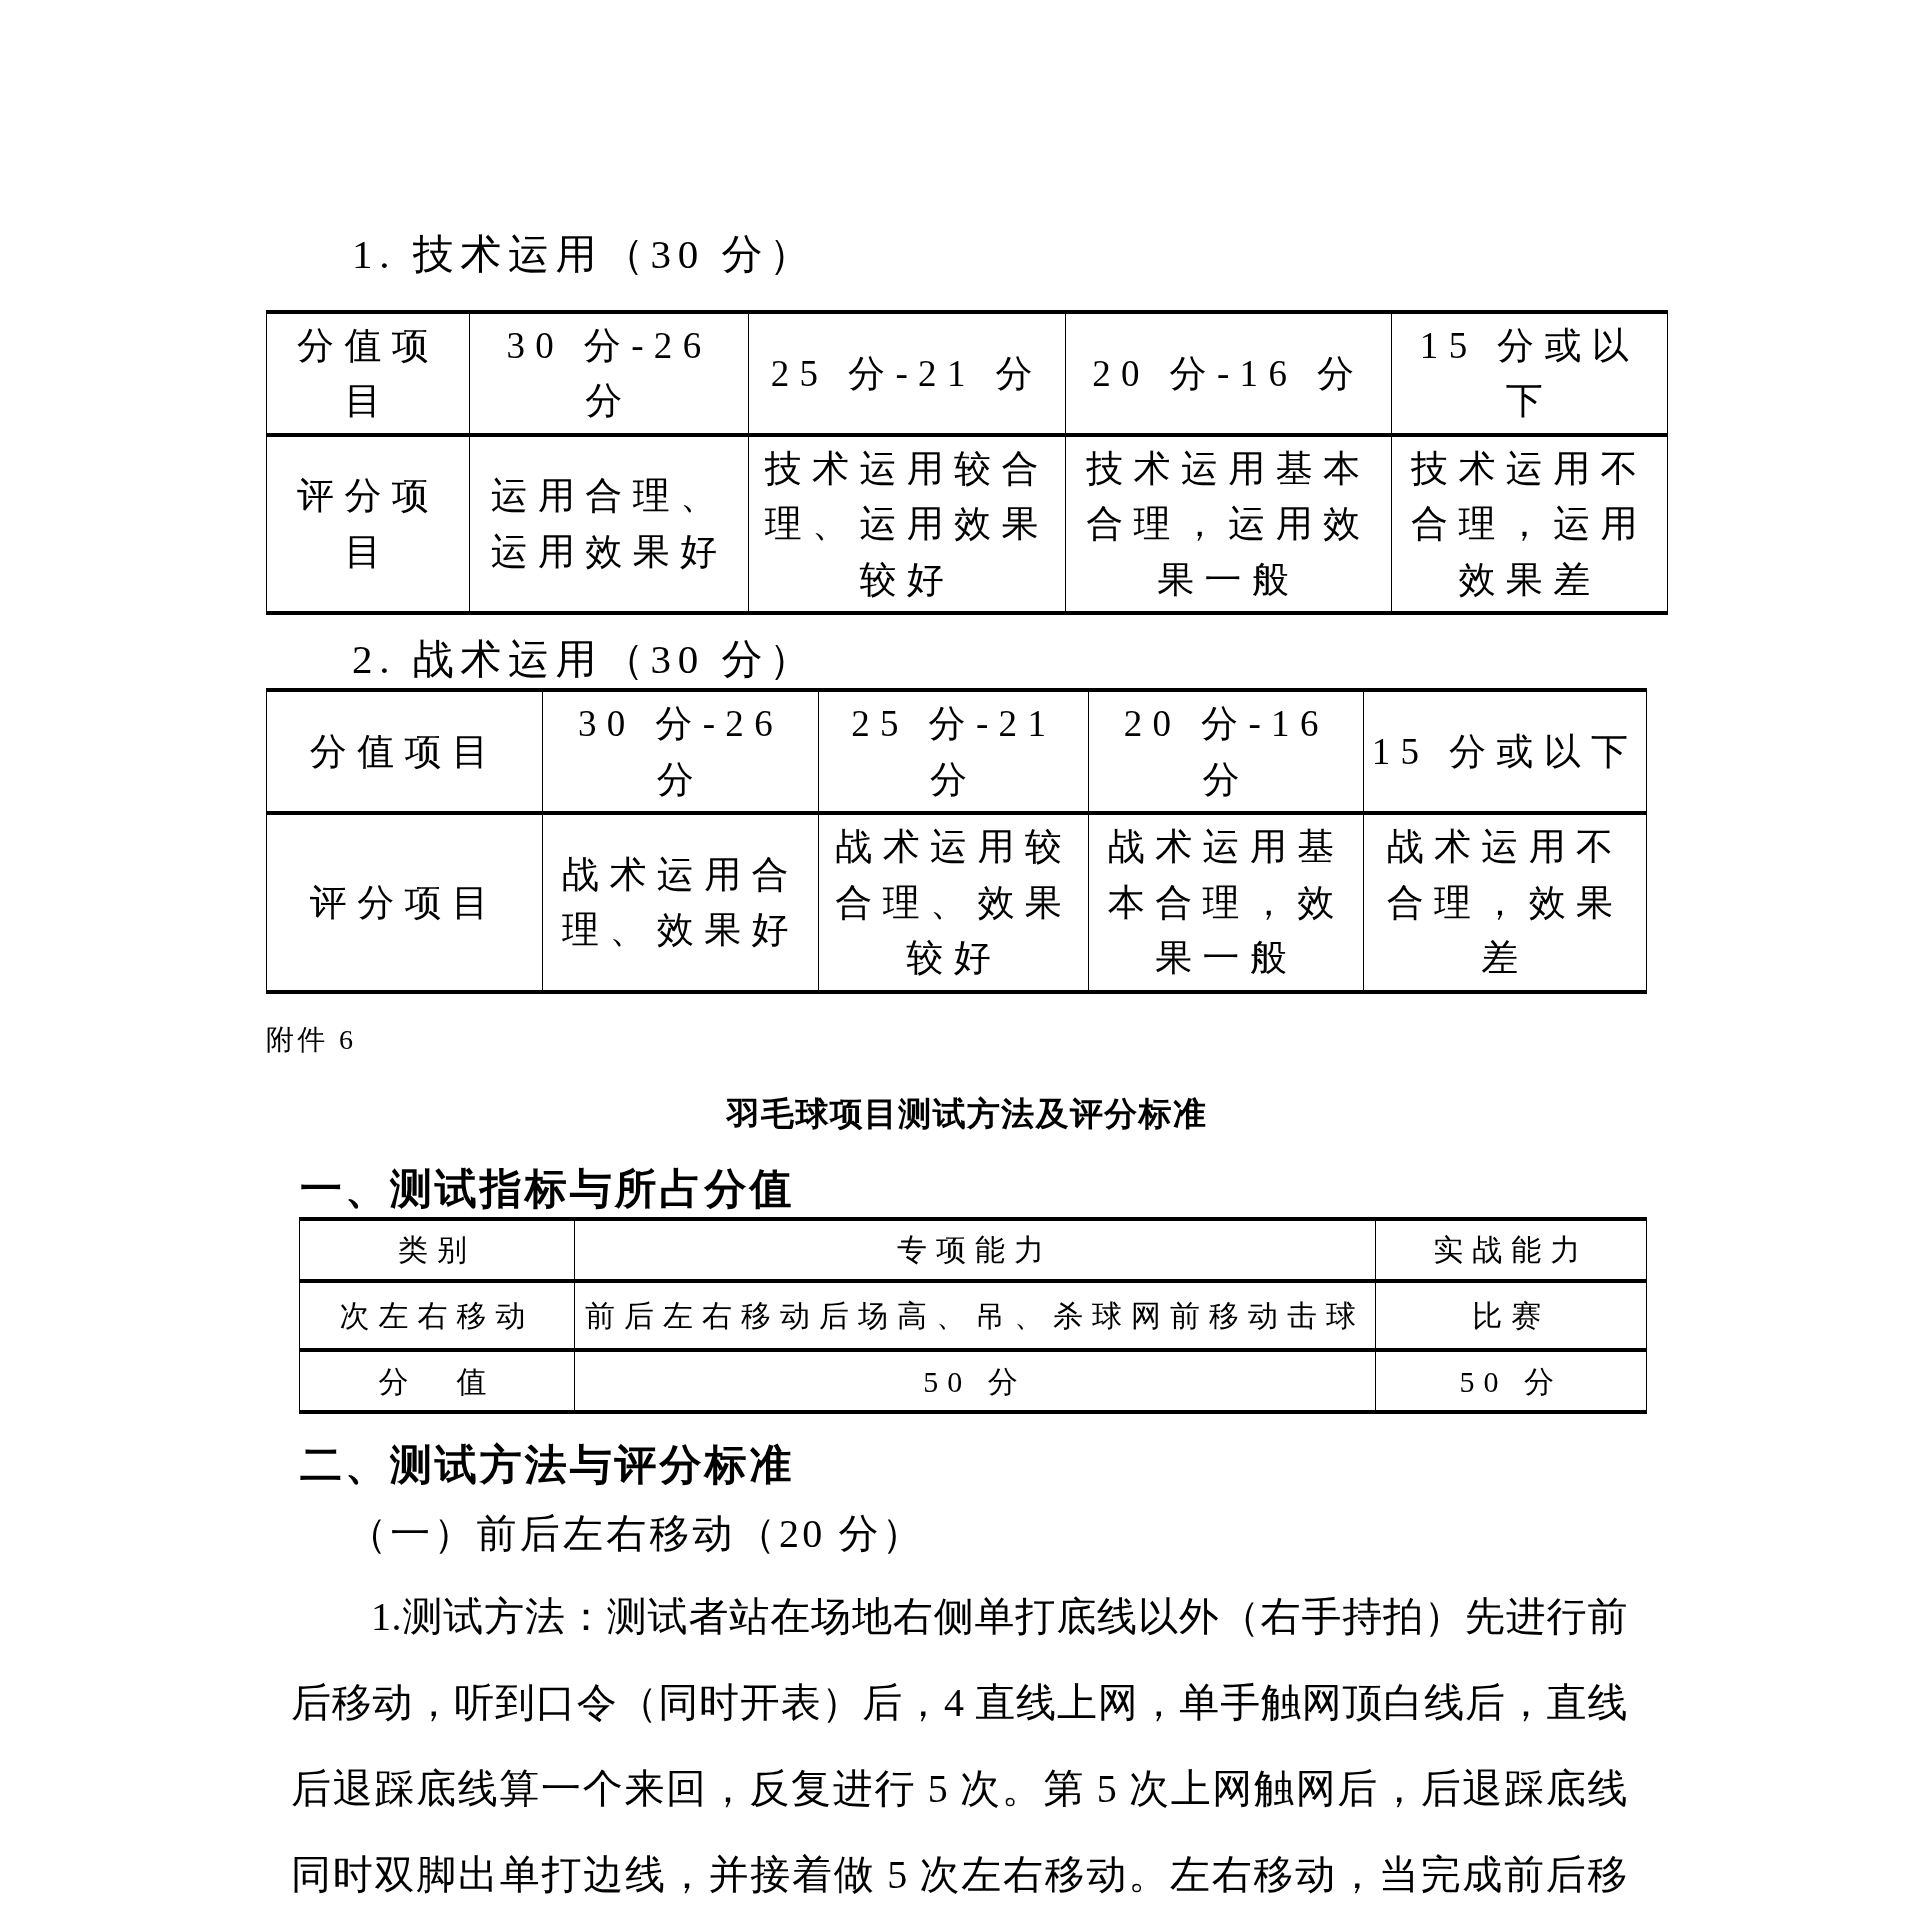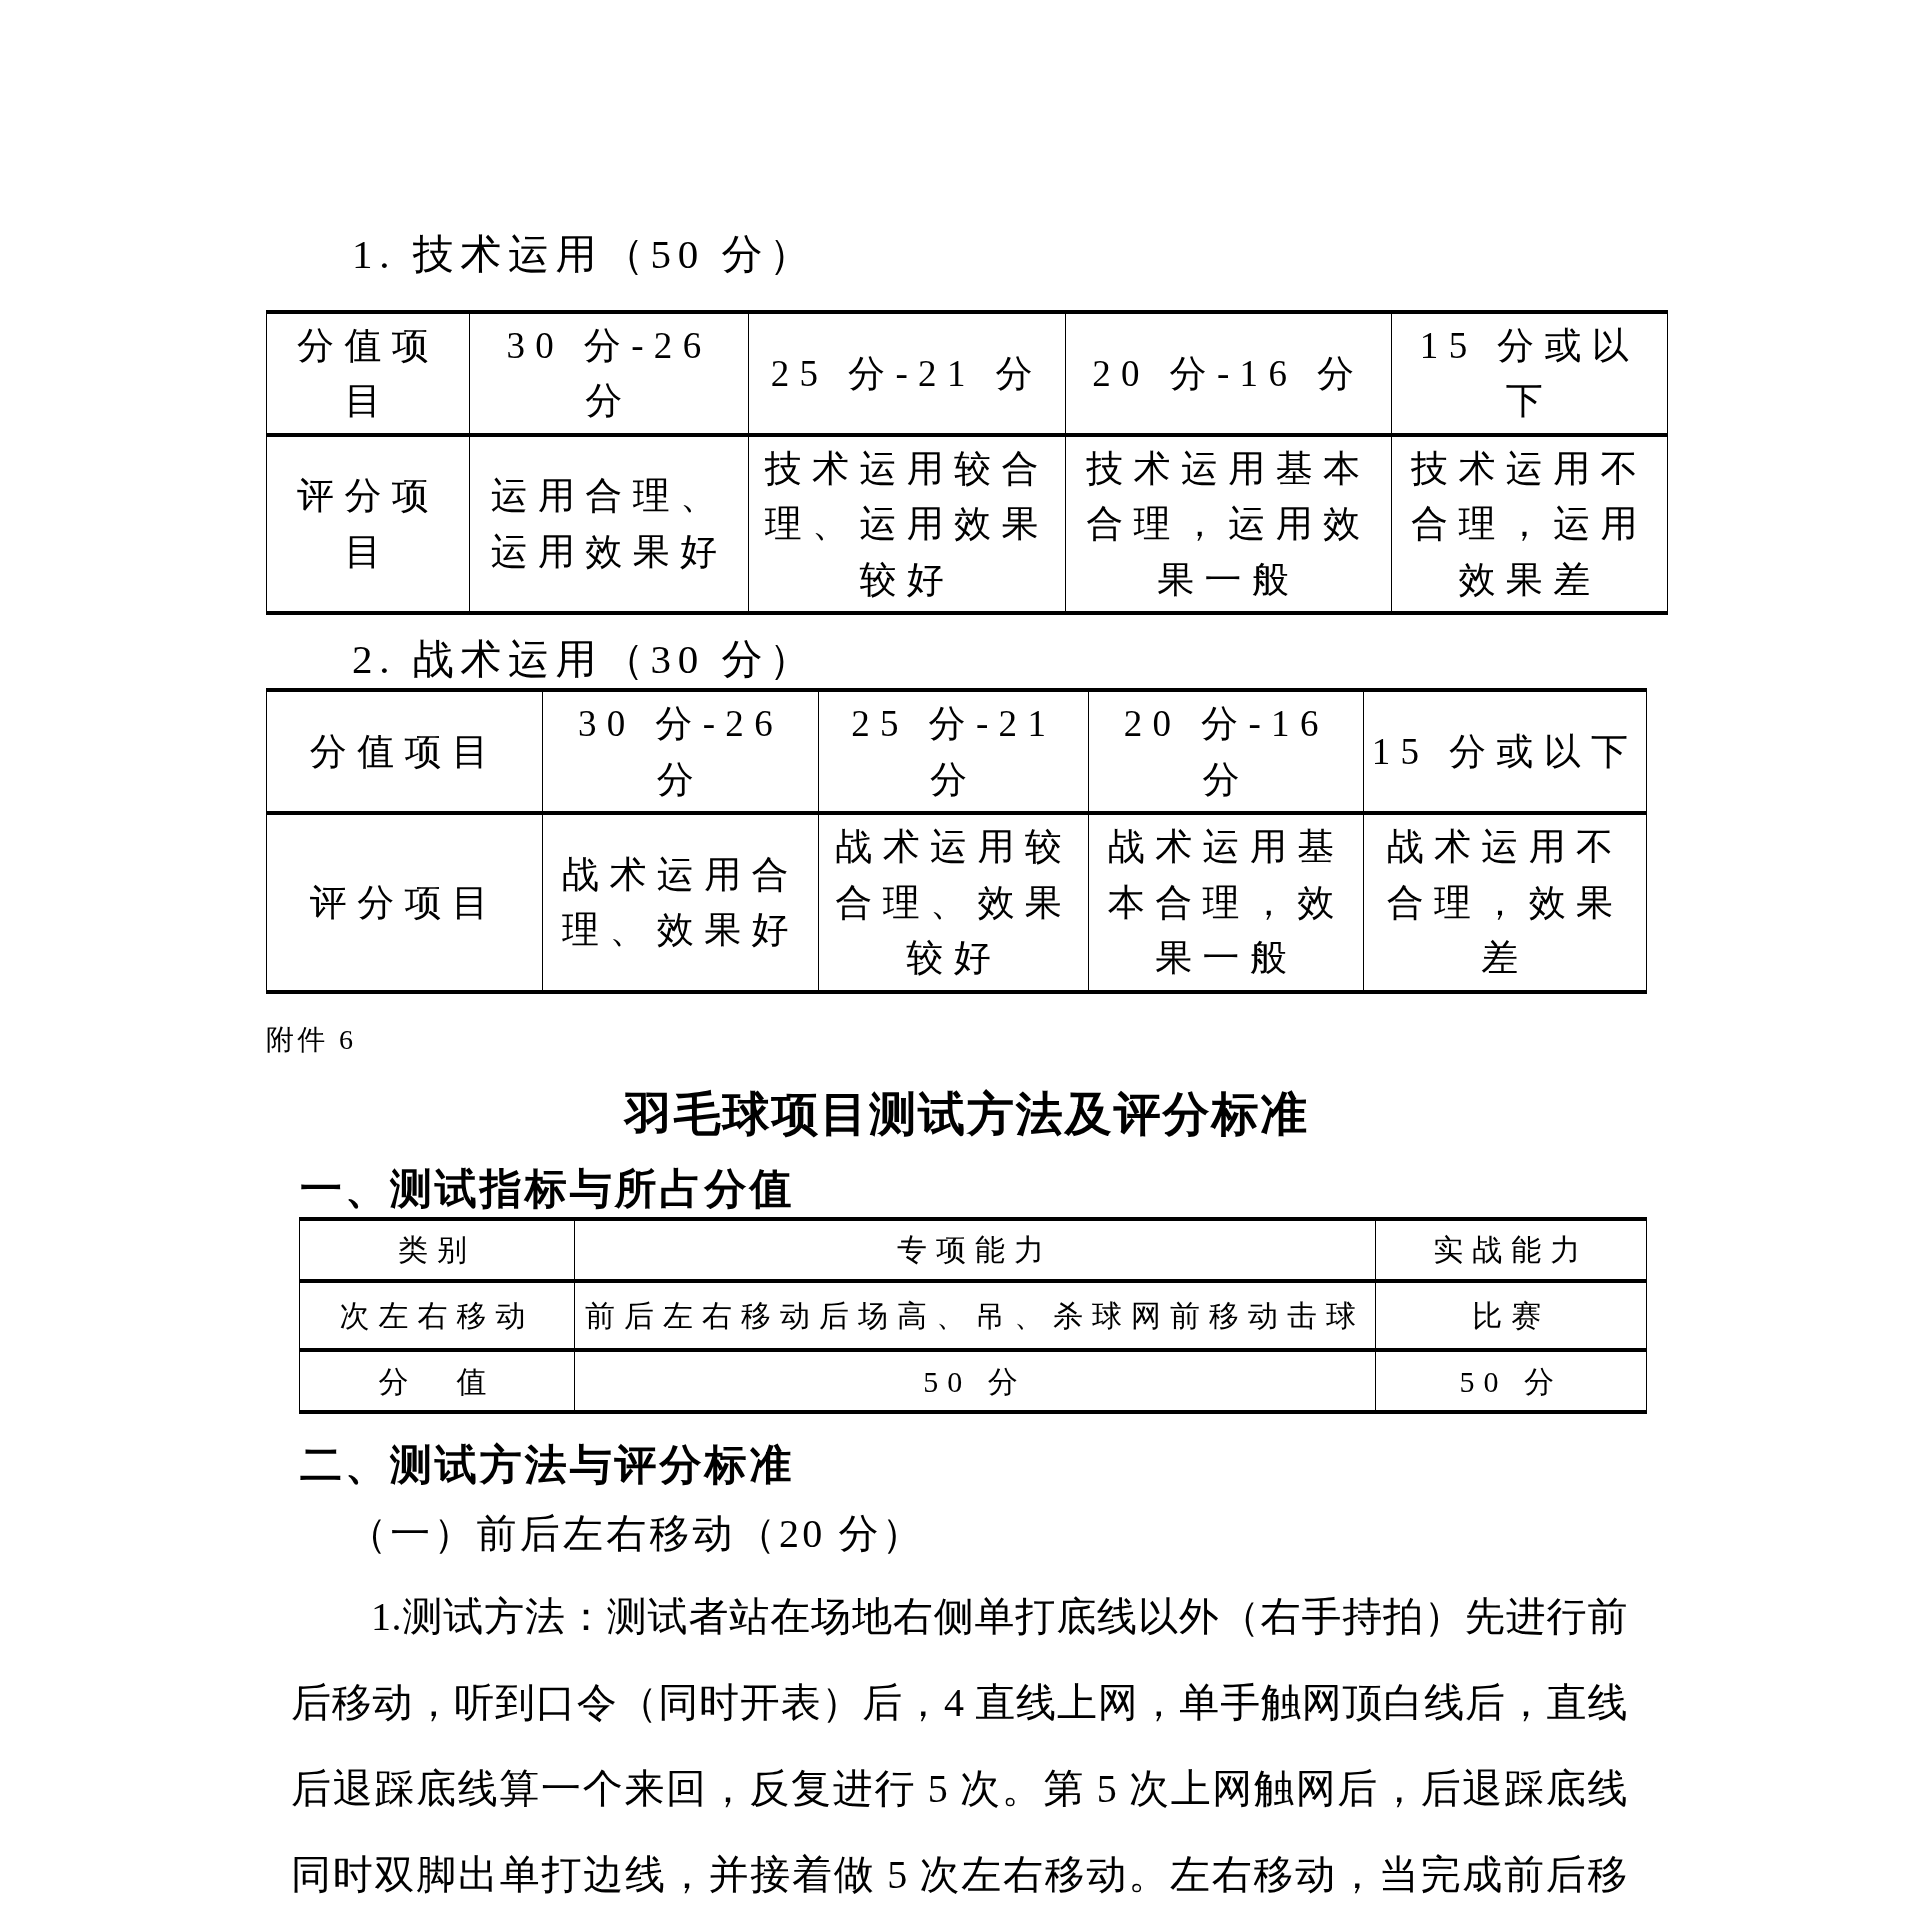--- a/index.html
+++ b/index.html
@@ -21,21 +21,21 @@
     white-space:nowrap;
   }
   .h1a{margin-bottom:27px;}
   .h1b{margin-bottom:0;margin-top:15.4px;}
   .attachment{
     font-size:28px;line-height:58px;
     letter-spacing:0.12em;
     margin-top:17.3px;margin-bottom:11.6px;
   }
   .doc-title{
-    font-size:47px;line-height:67px;
+    font-size:33px;line-height:67px;
     font-family:"Liberation Sans","DejaVu Sans",sans-serif;
     font-weight:bold;
     text-align:center;
     letter-spacing:0.04em;
     margin-bottom:13.5px;
   }
   .sec-heading{
     font-size:42px;line-height:56px;
     font-family:Liberation Sans, sans-serif;
     font-weight:bold;
@@ -76,21 +76,21 @@
   .t3 td{letter-spacing:0.3em;font-size:30px;}
   .t3 .r1 td{height:50px;}
   .t3 .r2 td{height:58px;}
   .t3 .r3 td{height:50px;}
 </style>
 </head>
 <body>
 
 <div class="page">
 
-  <div class="item-heading h1a">1. 技术运用（50 分）</div>
+  <div class="item-heading h1a">1. 技术运用（30 分）</div>
 
   <table class="t1">
     <colgroup>
       <col style="width:14.5%">
         <col style="width:19.9%">
         <col style="width:22.6%">
         <col style="width:23.3%">
         <col style="width:19.7%">
     </colgroup>
     <tbody>

